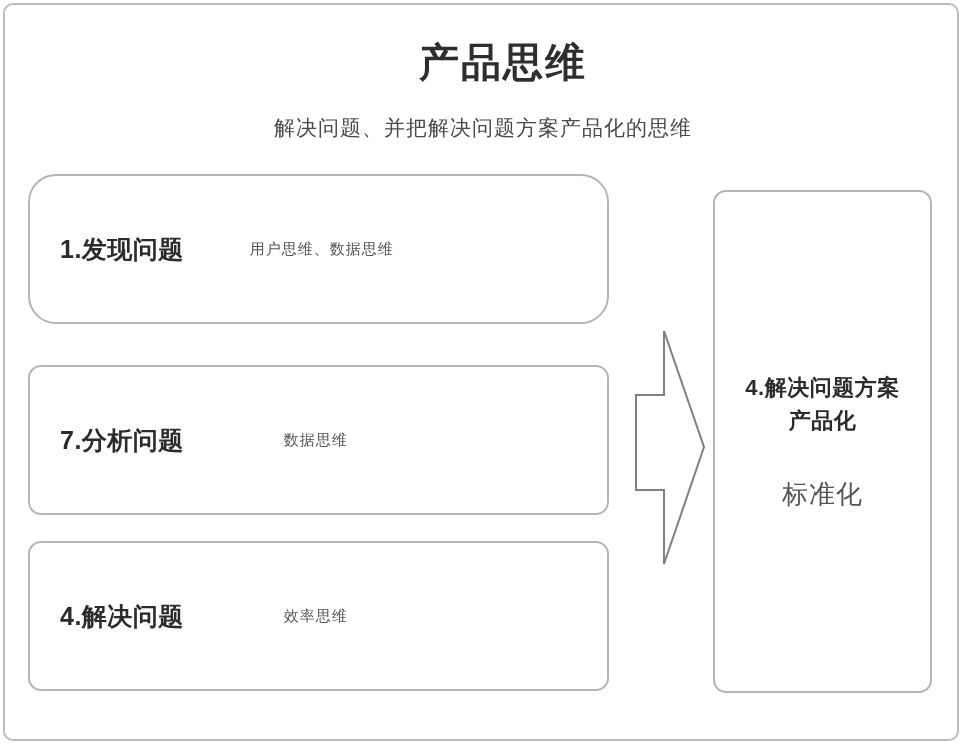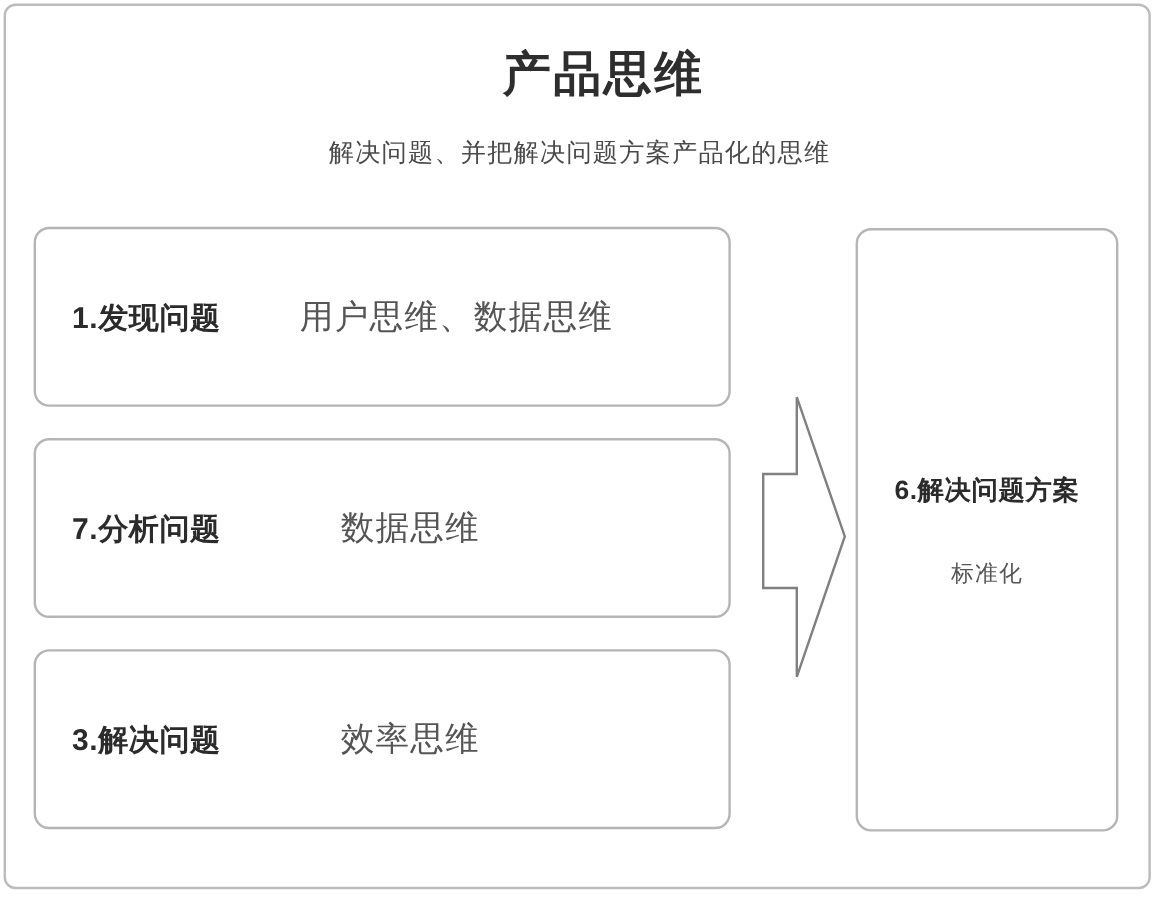--- a/index.html
+++ b/index.html
@@ -58,21 +58,21 @@
   .stage-box {
     position: absolute;
     left: 28px;
     width: 581px;
     height: 150px;
     border: 2px solid #b5b5b5;
     border-radius: 13px;
     box-sizing: border-box;
     background: #ffffff;
   }
-  #stage-box-1 { top: 189px; }
+  #stage-box-1 { top: 174px; border-radius: 28px; }
   #stage-box-2 { top: 365px; }
   #stage-box-3 { top: 541px; }
 
   .stage-row {
     position: absolute;
     left: 0;
     top: 0;
     width: 100%;
     height: 100%;
     display: flex;
@@ -80,21 +80,21 @@
   }
   .stage-label {
     font-size: 25px;
     font-weight: bold;
     color: #2b2b2b;
     letter-spacing: 0.5px;
     margin-left: 30px;
     white-space: nowrap;
   }
   .stage-detail {
-    font-size: 28px;
+    font-size: 15px;
     font-weight: normal;
     color: #555555;
     letter-spacing: 1px;
     white-space: nowrap;
   }
   #stage-detail-1 { margin-left: 66px; }
   #stage-detail-2 { margin-left: 100px; }
   #stage-detail-3 { margin-left: 100px; }
 
   
@@ -129,21 +129,21 @@
     font-size: 22px;
     font-weight: bold;
     color: #2b2b2b;
     letter-spacing: 0.5px;
     line-height: 33px;
     text-align: center;
     padding: 0 8px;
   }
   .outcome-detail {
     margin-top: 40px;
-    font-size: 19px;
+    font-size: 26px;
     font-weight: normal;
     color: #555555;
     letter-spacing: 1px;
     text-align: center;
   }
 </style>
 </head>
 <body>
 
 <div id="canvas">
@@ -164,31 +164,32 @@
 
   <div class="stage-box" id="stage-box-2">
     <div class="stage-row">
       <span class="stage-label">7.分析问题</span>
       <span class="stage-detail" id="stage-detail-2">数据思维</span>
     </div>
   </div>
 
   <div class="stage-box" id="stage-box-3">
     <div class="stage-row">
-      <span class="stage-label">3.解决问题</span>
+      <span class="stage-label">4.解决问题</span>
       <span class="stage-detail" id="stage-detail-3">效率思维</span>
     </div>
   </div>
 
   <div class="arrow-wrap">
     <svg width="82" height="245" viewBox="0 0 82 245" xmlns="http://www.w3.org/2000/svg">
       <polygon points="8,70 36,70 36,6 76,122 36,239 36,165 8,165" fill="#ffffff" stroke="#808080" stroke-width="2" stroke-linejoin="miter"></polygon>
     </svg>
   </div>
 
   <div class="outcome-panel">
     <div class="outcome-title">
-      <div>6.解决问题方案</div>
+      <div>4.解决问题方案</div>
+      <div>产品化</div>
     </div>
     <div class="outcome-detail">标准化</div>
   </div>
 
 </div>
 
 </body></html>

